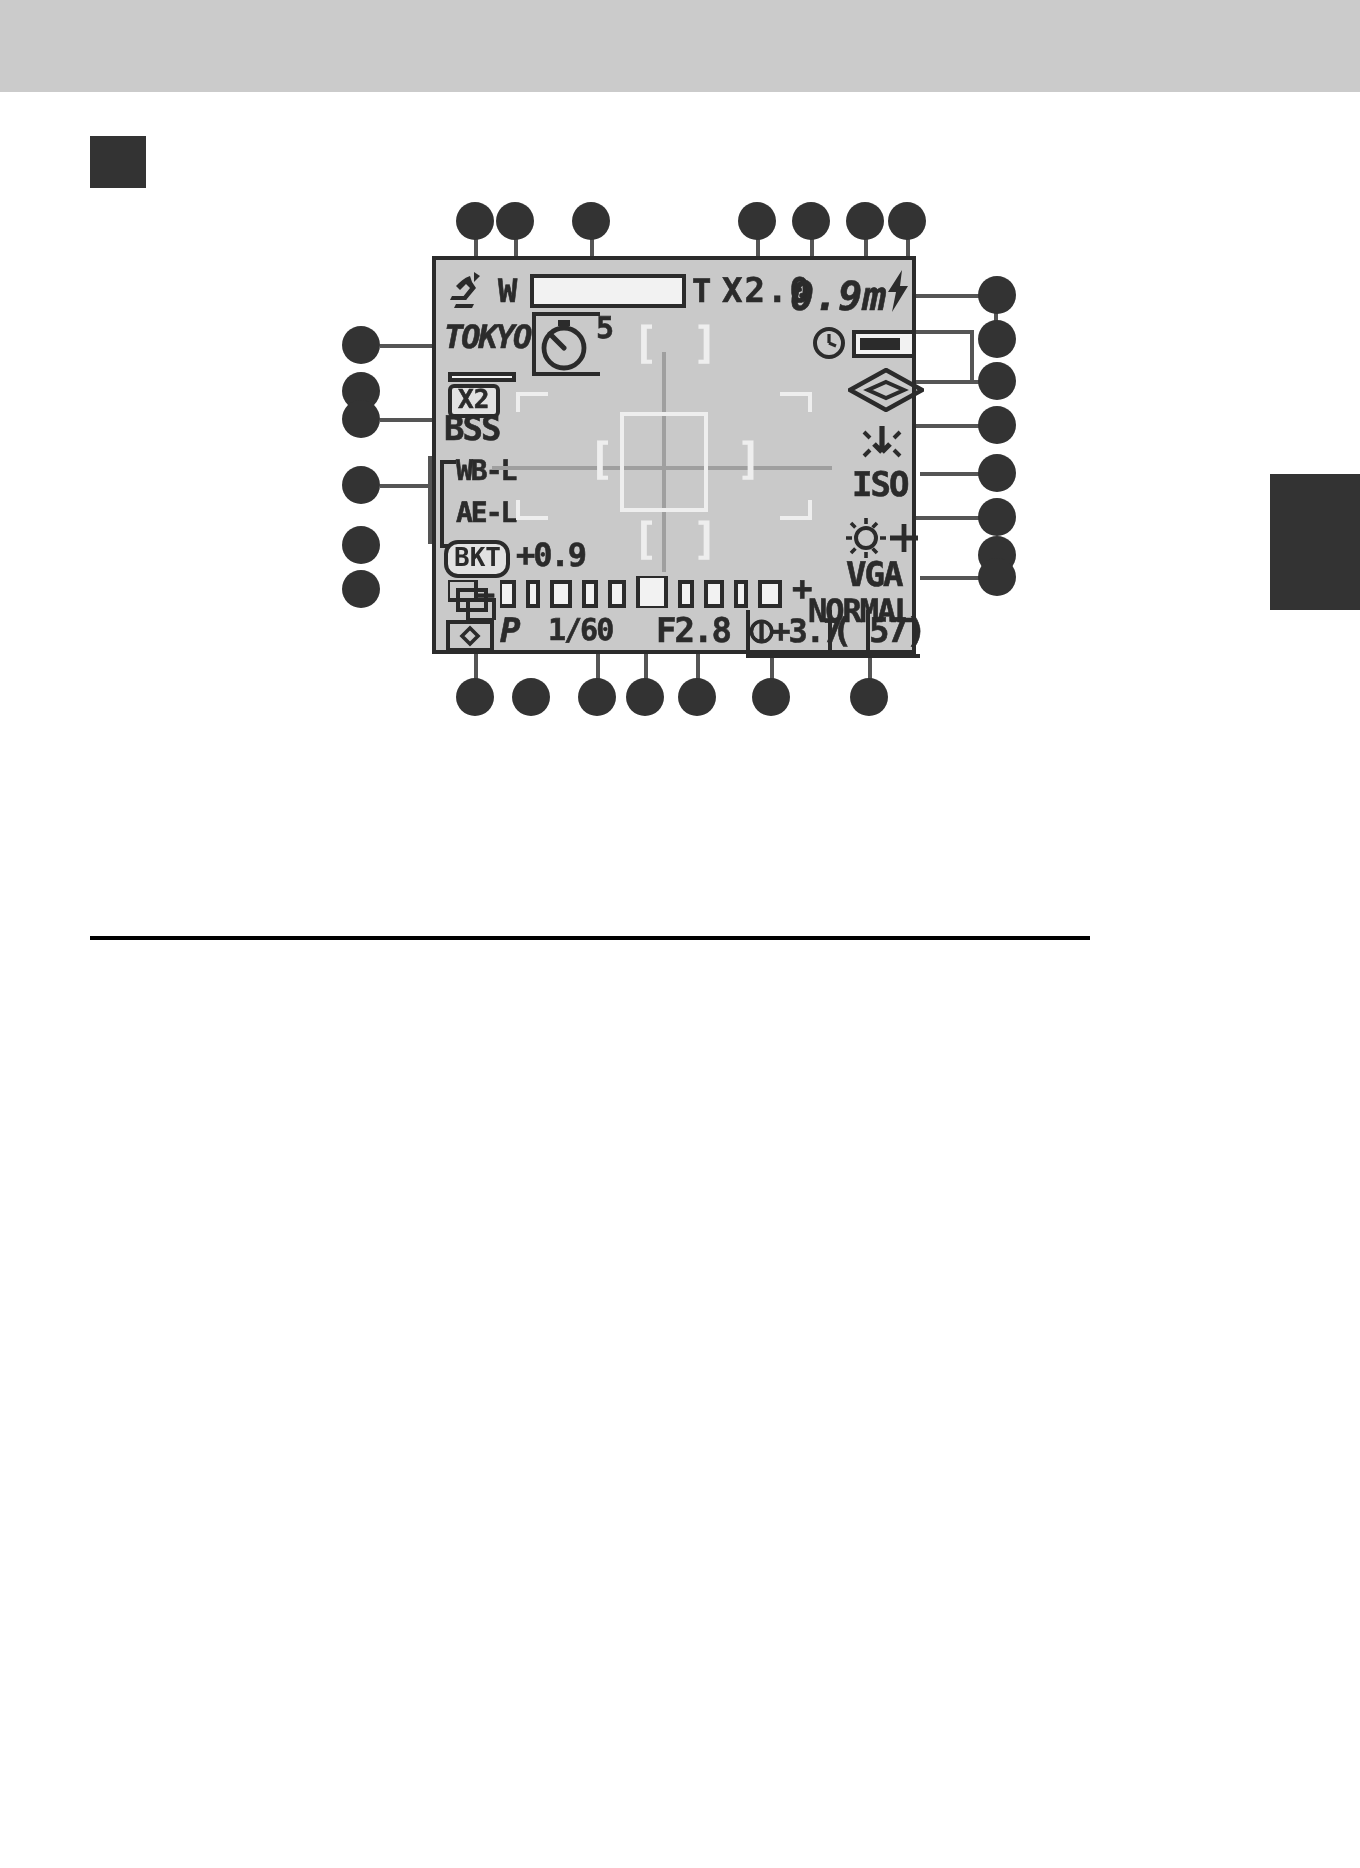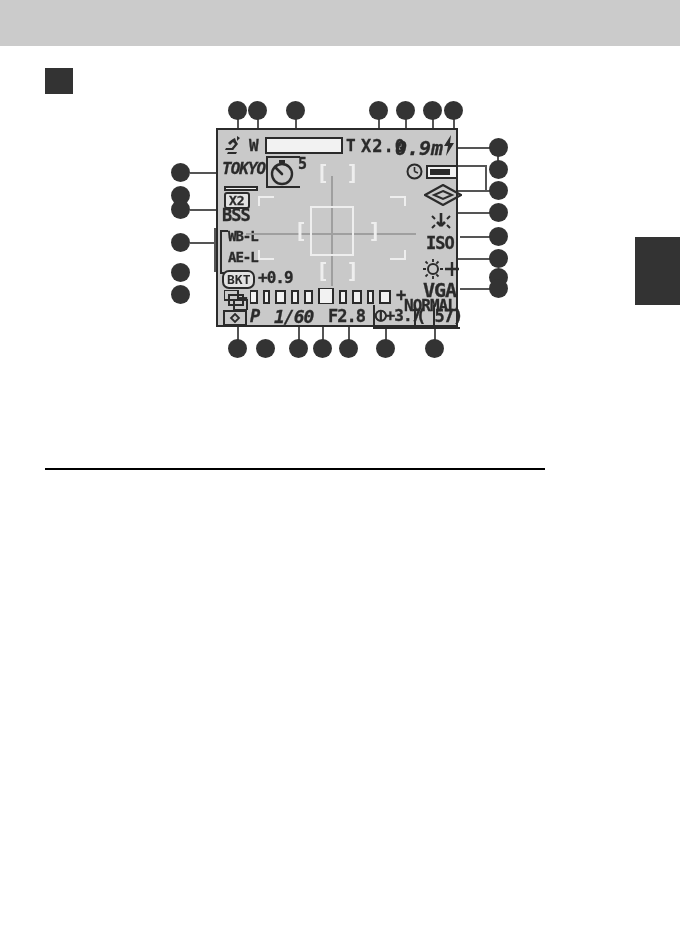--- a/index.html
+++ b/index.html
@@ -55,21 +55,21 @@
        font-family:"DejaVu Sans Mono", monospace;font-weight:bold;color:#2b2b2b;}
   .bktv{left:40px;top:140px;font-size:16px;letter-spacing:-1px;}
   .burst-ico{position:absolute;left:6px;top:160px;width:24px;height:20px;}
 
   
   .diamond-ico{position:absolute;left:206px;top:54px;width:38px;height:22px;}
   .sat-ico{position:absolute;left:212px;top:80px;width:22px;height:22px;}
   .iso{left:208px;top:105px;font-size:17px;letter-spacing:-1px;}
   .bright-ico{position:absolute;left:204px;top:129px;width:22px;height:20px;}
   .plus-ico{position:absolute;left:226px;top:131px;width:16px;height:16px;}
-  .vga{left:205px;top:150px;font-size:20px;letter-spacing:-1px;}
+  .vga{left:205px;top:150px;font-size:17px;letter-spacing:-1px;}
   .normal{left:186px;top:168px;font-size:16px;letter-spacing:-1px;}
 
   
   .ctr-line-v{position:absolute;left:113px;top:46px;width:2px;height:110px;background:#9f9f9f;}
   .ctr-line-h{position:absolute;left:28px;top:103px;width:170px;height:2px;background:#9f9f9f;}
   .af-rect{position:absolute;left:92px;top:76px;width:44px;height:50px;border:2px solid #eeeeee;box-sizing:border-box;}
   .brk{position:absolute;color:#eeeeee;font-size:22px;font-weight:bold;font-family:"DejaVu Sans Mono", monospace;line-height:1;}
   .corner{position:absolute;width:16px;height:10px;border:2px solid #eeeeee;box-sizing:border-box;}
   .c-tl{border-right:none;border-bottom:none;}
   .c-tr{border-left:none;border-bottom:none;}
@@ -77,21 +77,21 @@
   .c-br{border-left:none;border-top:none;}
 
   
   .exp-minus{left:20px;top:160px;font-size:15px;}
   .exp-scale{position:absolute;left:32px;top:158px;width:148px;height:16px;}
   .exp-plus{left:178px;top:157px;font-size:17px;}
 
   
   .meter-ico{position:absolute;left:5px;top:180px;width:24px;height:16px;}
   .pmode{left:32px;top:178px;font-size:17px;font-style:italic;}
-  .shutter{left:56px;top:178px;font-size:18px;letter-spacing:-1px;font-style:italic;}
+  .shutter{left:56px;top:178px;font-size:15px;letter-spacing:-1px;}
   .apert{left:110px;top:178px;font-size:17px;letter-spacing:-1px;}
   .evbox{position:absolute;left:155px;top:175px;width:62px;height:24px;border:2px solid #2b2b2b;border-top:none;box-sizing:border-box;}
   .ev{left:157px;top:178px;font-size:16px;letter-spacing:-1px;}
   .frbox{position:absolute;left:196px;top:175px;width:46px;height:24px;border:2px solid #2b2b2b;border-top:none;border-right:none;box-sizing:border-box;}
   .frames{left:198px;top:178px;font-size:17px;letter-spacing:-1px;}
 
   
   .dot{position:absolute;width:19px;height:19px;border-radius:50%;background:#333333;}
   .lead{position:absolute;background:#555555;}
   .lead-v{width:2px;}

